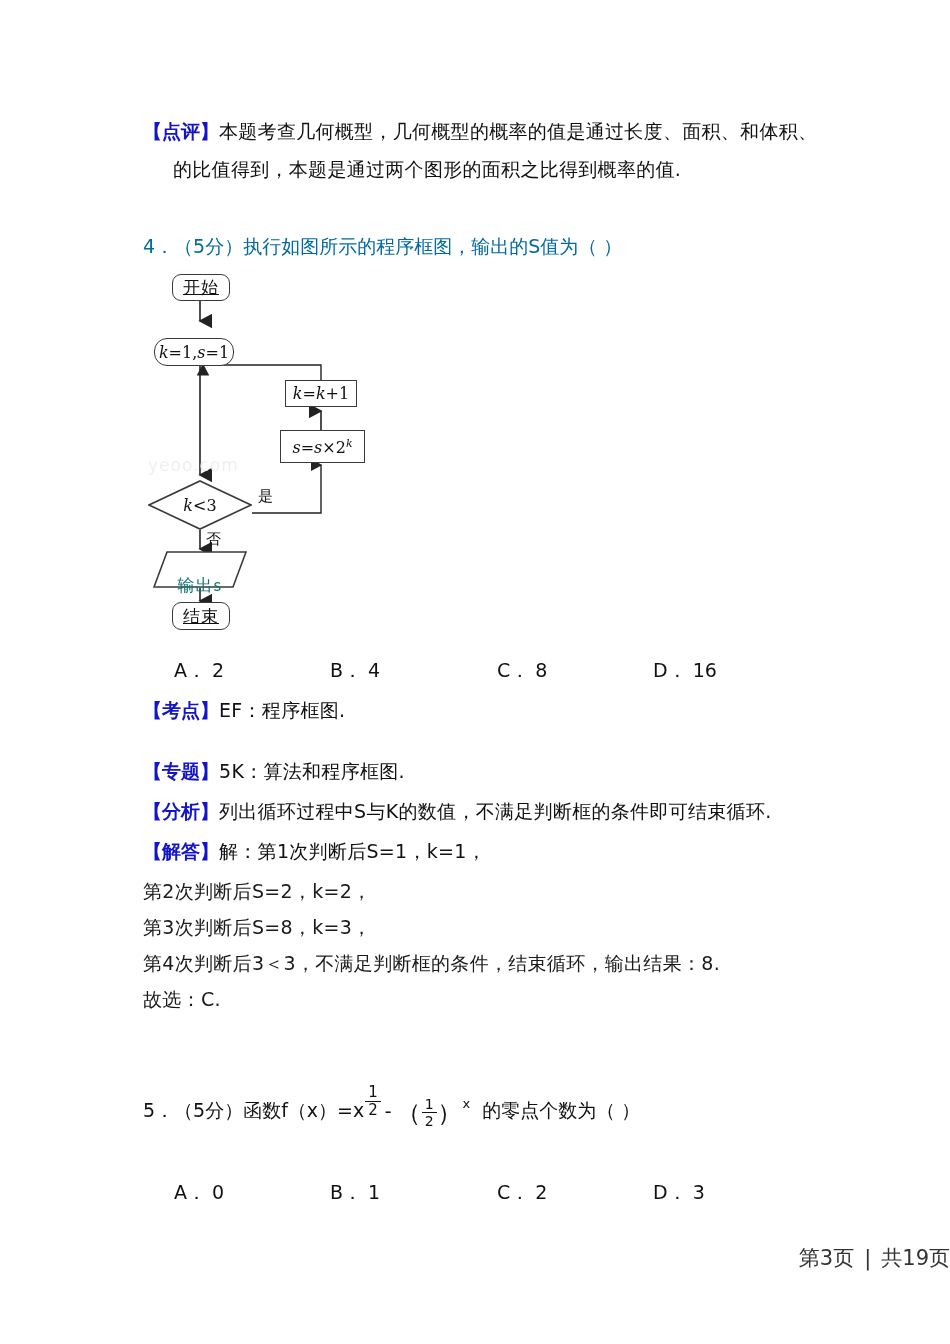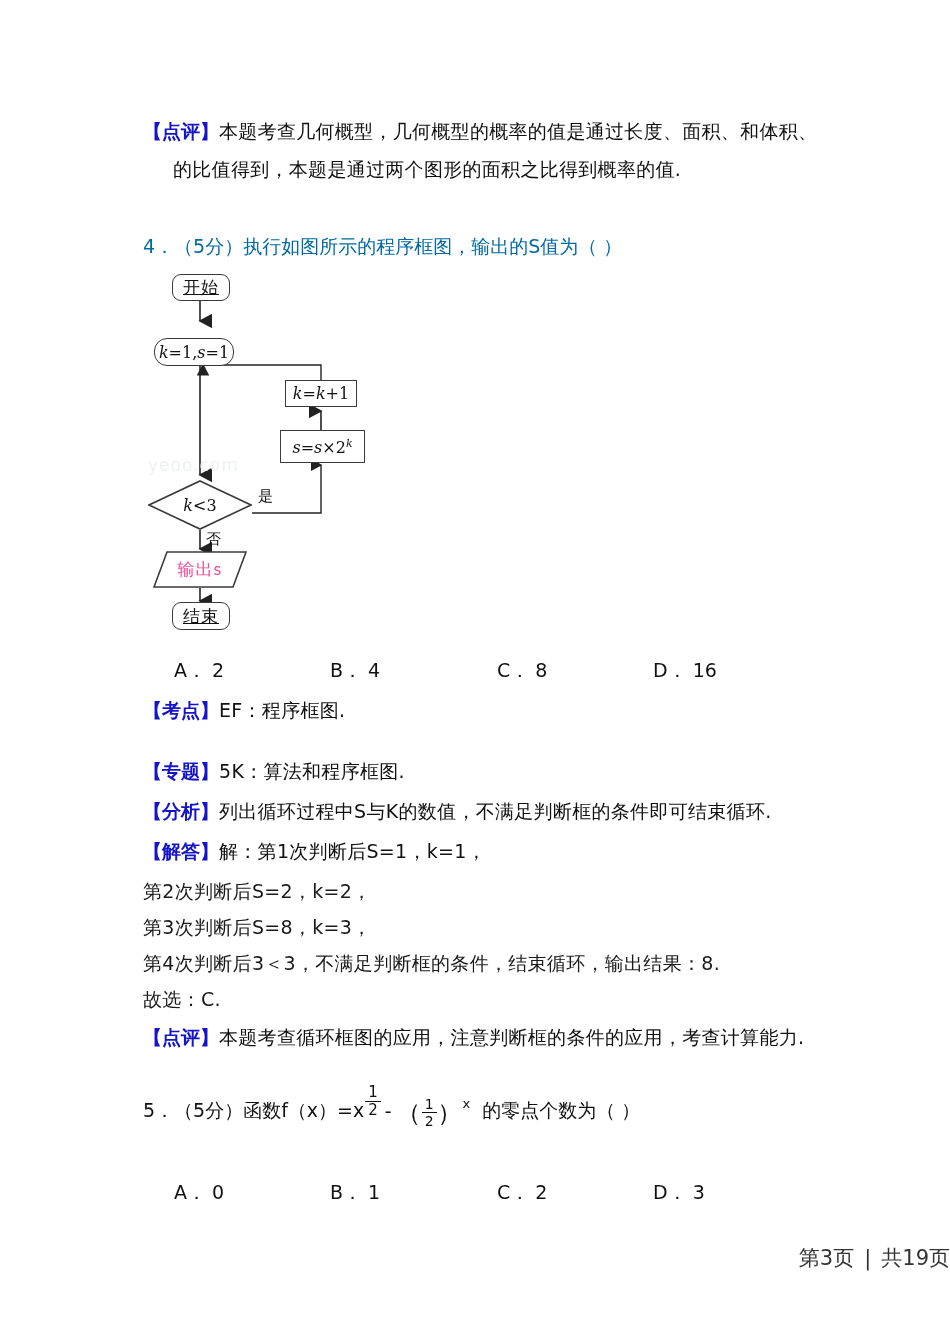--- a/index.html
+++ b/index.html
@@ -133,29 +133,29 @@
     color: #111111;
   }
 
   
   .para-node {
     position: absolute;
   }
   .para-node svg { position: absolute; left:0; top:0; }
   .para-label {
     position: absolute;
-    left: 0; top: 0;
+    left: 0; top: 16px;
     width: 100%;
     height: 100%;
     display: flex;
     align-items: center;
     justify-content: center;
     font-size: 17px;
     letter-spacing: 1px;
-    color: #ec4899;
+    color: #0f766e;
     text-align: right;
   }
 
   .edge-label {
     position: absolute;
     font-size: 15px;
     color: #111111;
     white-space: nowrap;
   }
 
@@ -346,23 +346,20 @@
 
   <div class="para" style="left:143px; top:832px;">
     <span class="tag">【解答】</span><span class="body-text">解：第1次判断后S=1，k=1，</span>
   </div>
 
   <div class="para" style="left:143px; top:872px;">第2次判断后S=2，k=2，</div>
   <div class="para" style="left:143px; top:908px;">第3次判断后S=8，k=3，</div>
   <div class="para" style="left:143px; top:944px;">第4次判断后3＜3，不满足判断框的条件，结束循环，输出结果：8.</div>
   <div class="para" style="left:143px; top:980px;">故选：C.</div>
 
-  <div class="para" style="left:143px; top:1018px;">
-    <span class="tag">【点评】</span><span class="body-text">本题考查循环框图的应用，注意判断框的条件的应用，考查计算能力.</span>
-  </div>
 
   <div class="q5">
     <span>5．（5分）函数f（x）=x</span>
     <span class="expo">
       <span class="frac">
         <span class="num">1</span>
         <span class="den">2</span>
       </span>
     </span>
     <span style="margin:0 5px 0 3px;">-</span>

